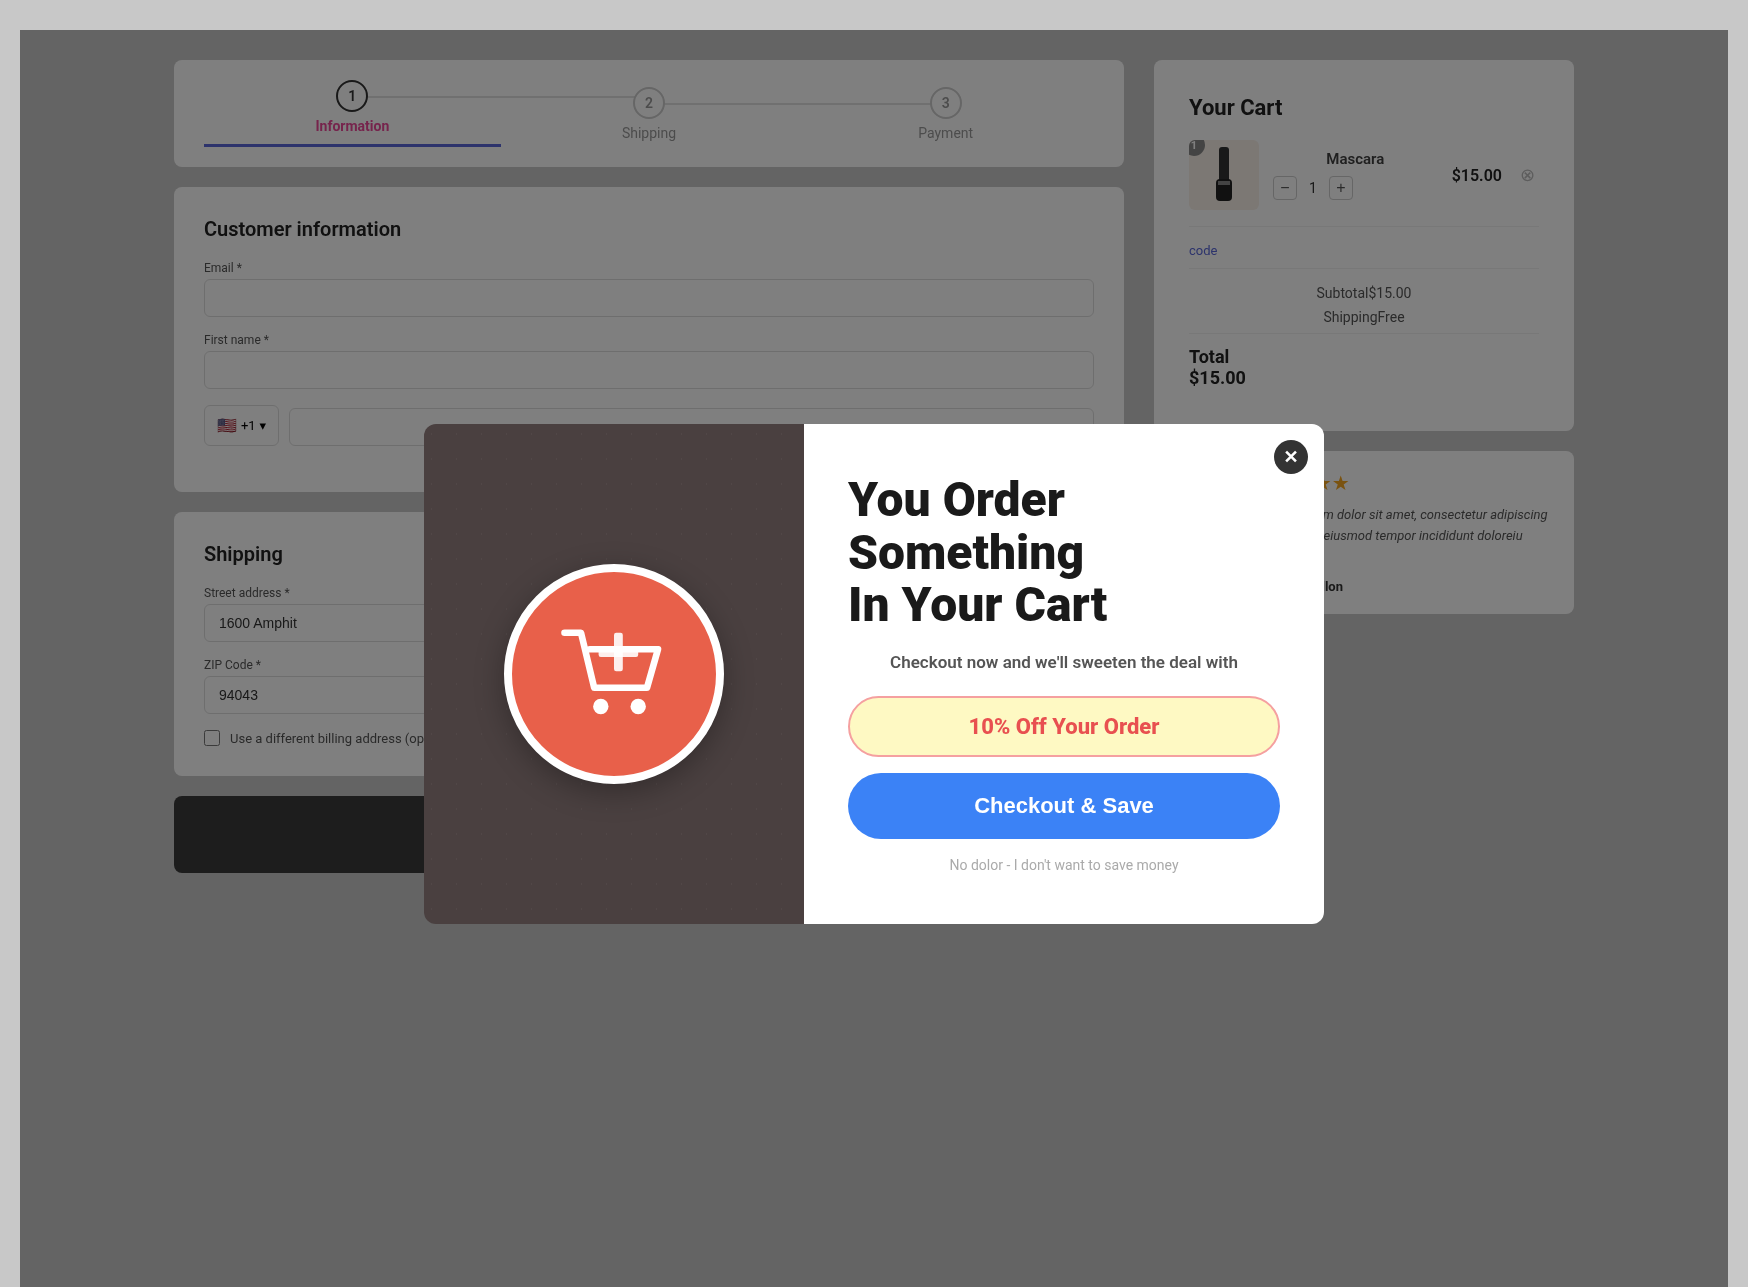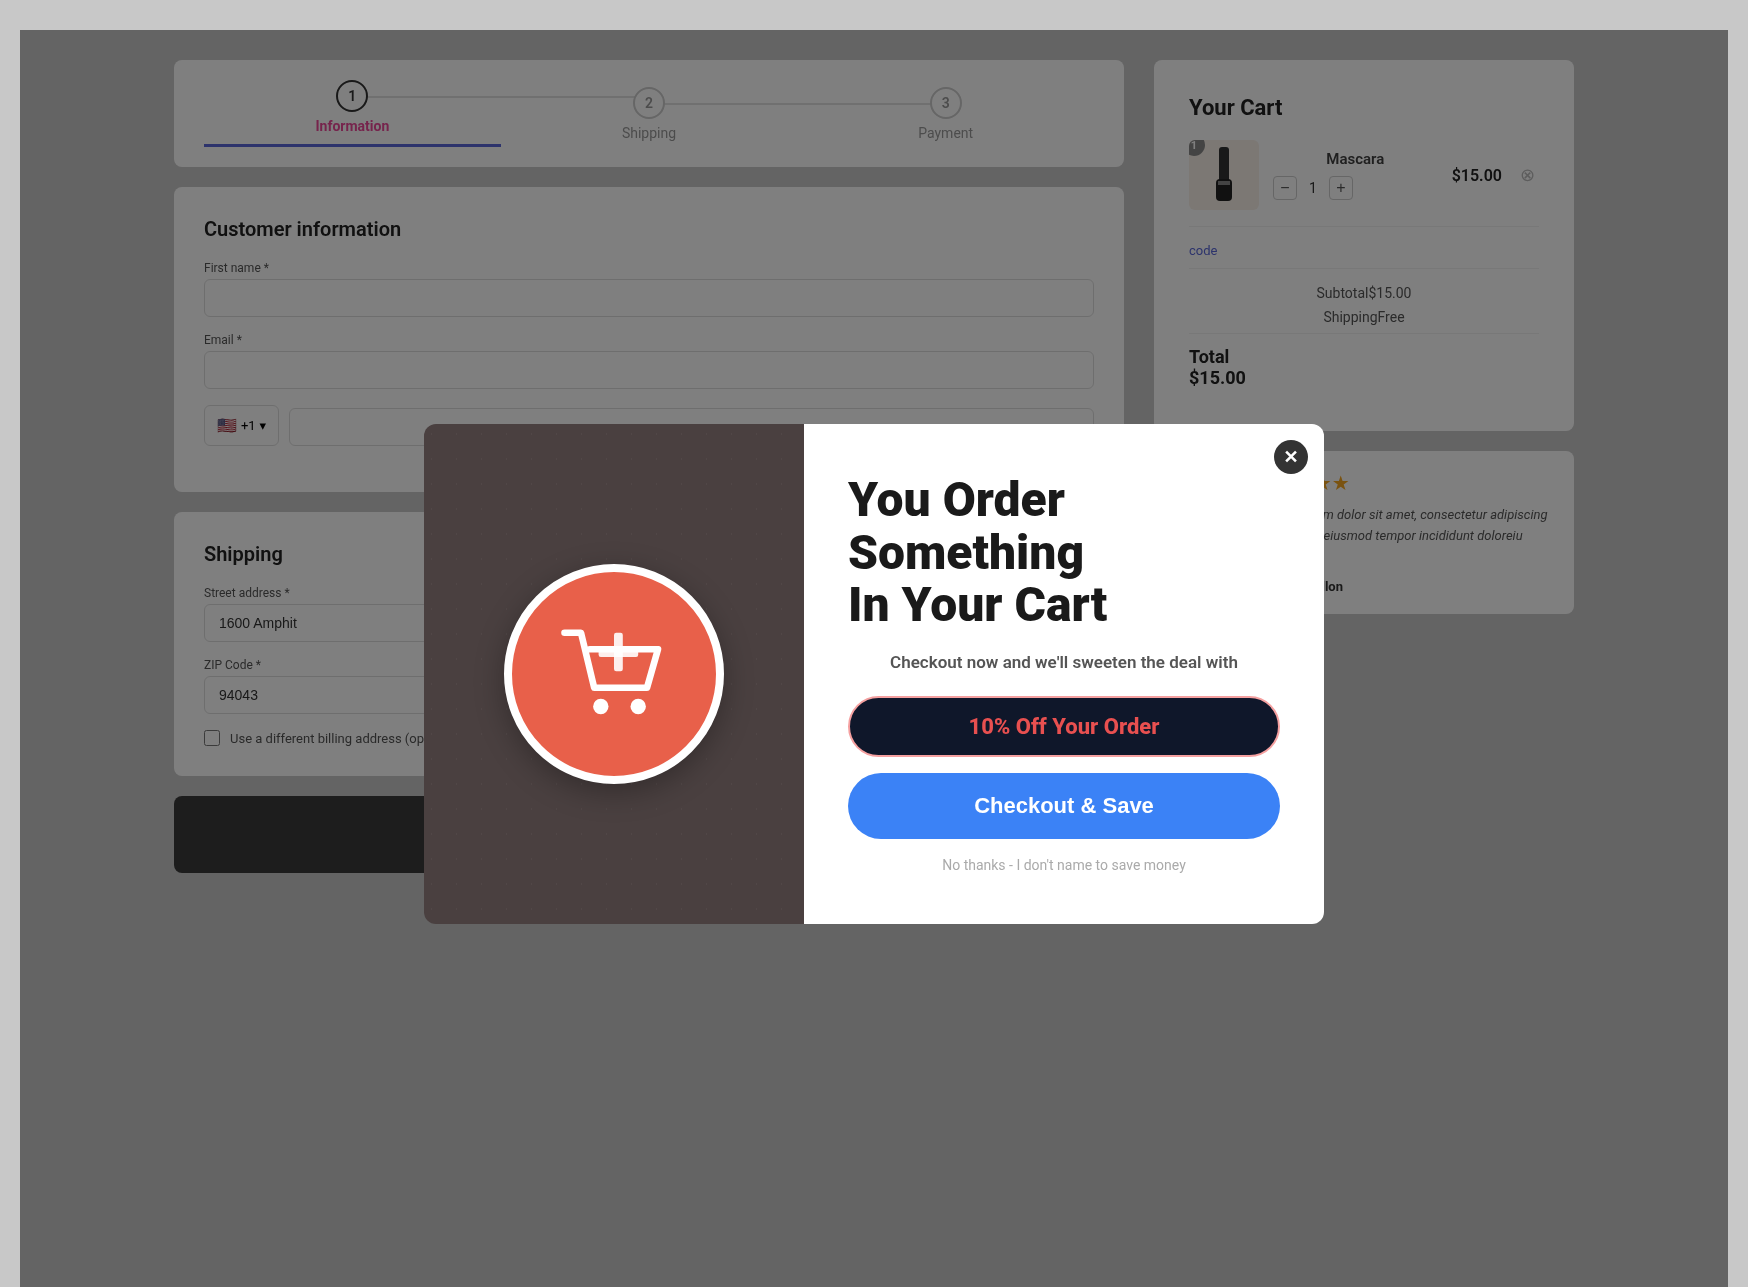--- a/index.html
+++ b/index.html
@@ -495,21 +495,21 @@
 
     .discount-pill {
       border: 2px solid #f5a0a0;
       border-radius: 50px;
       padding: 16px 30px;
       text-align: center;
       font-size: 22px;
       font-weight: 800;
       color: #e85050;
       margin-bottom: 16px;
-      background: #0f172a;
+      background: #fef9c3;
     }
 
     .checkout-save-btn {
       background: #3b82f6;
       color: #fff;
       border: none;
       border-radius: 50px;
       padding: 20px 30px;
       font-size: 22px;
       font-weight: 700;
@@ -544,26 +544,26 @@
         </div>
         <div class="step">
           <div class="step-num">3</div>
           <div class="step-label">Payment</div>
         </div>
       </div>
 
       <div class="form-section">
         <h2>Customer information</h2>
         <div class="form-group">
+          <label>Email *</label>
+          <input type="email" value="" style="">
+        </div>
+        <div class="form-group">
           <label>First name *</label>
           <input type="text" value="" style="">
-        </div>
-        <div class="form-group">
-          <label>Email *</label>
-          <input type="email" value="" style="">
         </div>
         <div class="form-group phone-row">
           <div class="phone-prefix">
             <span class="flag-icon">🇺🇸</span>
             <span>+1</span>
             <span>▾</span>
           </div>
           <input type="tel" style="flex: 1 1 0%;">
         </div>
       </div>
@@ -678,19 +678,19 @@
           <span>Something</span><br>
           <span>In Your Cart</span>
         </h1>
 
         <p class="modal-subtext">Checkout now and we'll sweeten the deal with</p>
 
         <div class="discount-pill">10% Off Your Order</div>
 
         <button class="checkout-save-btn">Checkout &amp; Save</button>
 
-        <p class="no-thanks">No thanks - I don't name to save money</p>
+        <p class="no-thanks">No dolor - I don't want to save money</p>
       </div>
 
     </div>
   </div>
 
 </div>
 
 </body></html>

